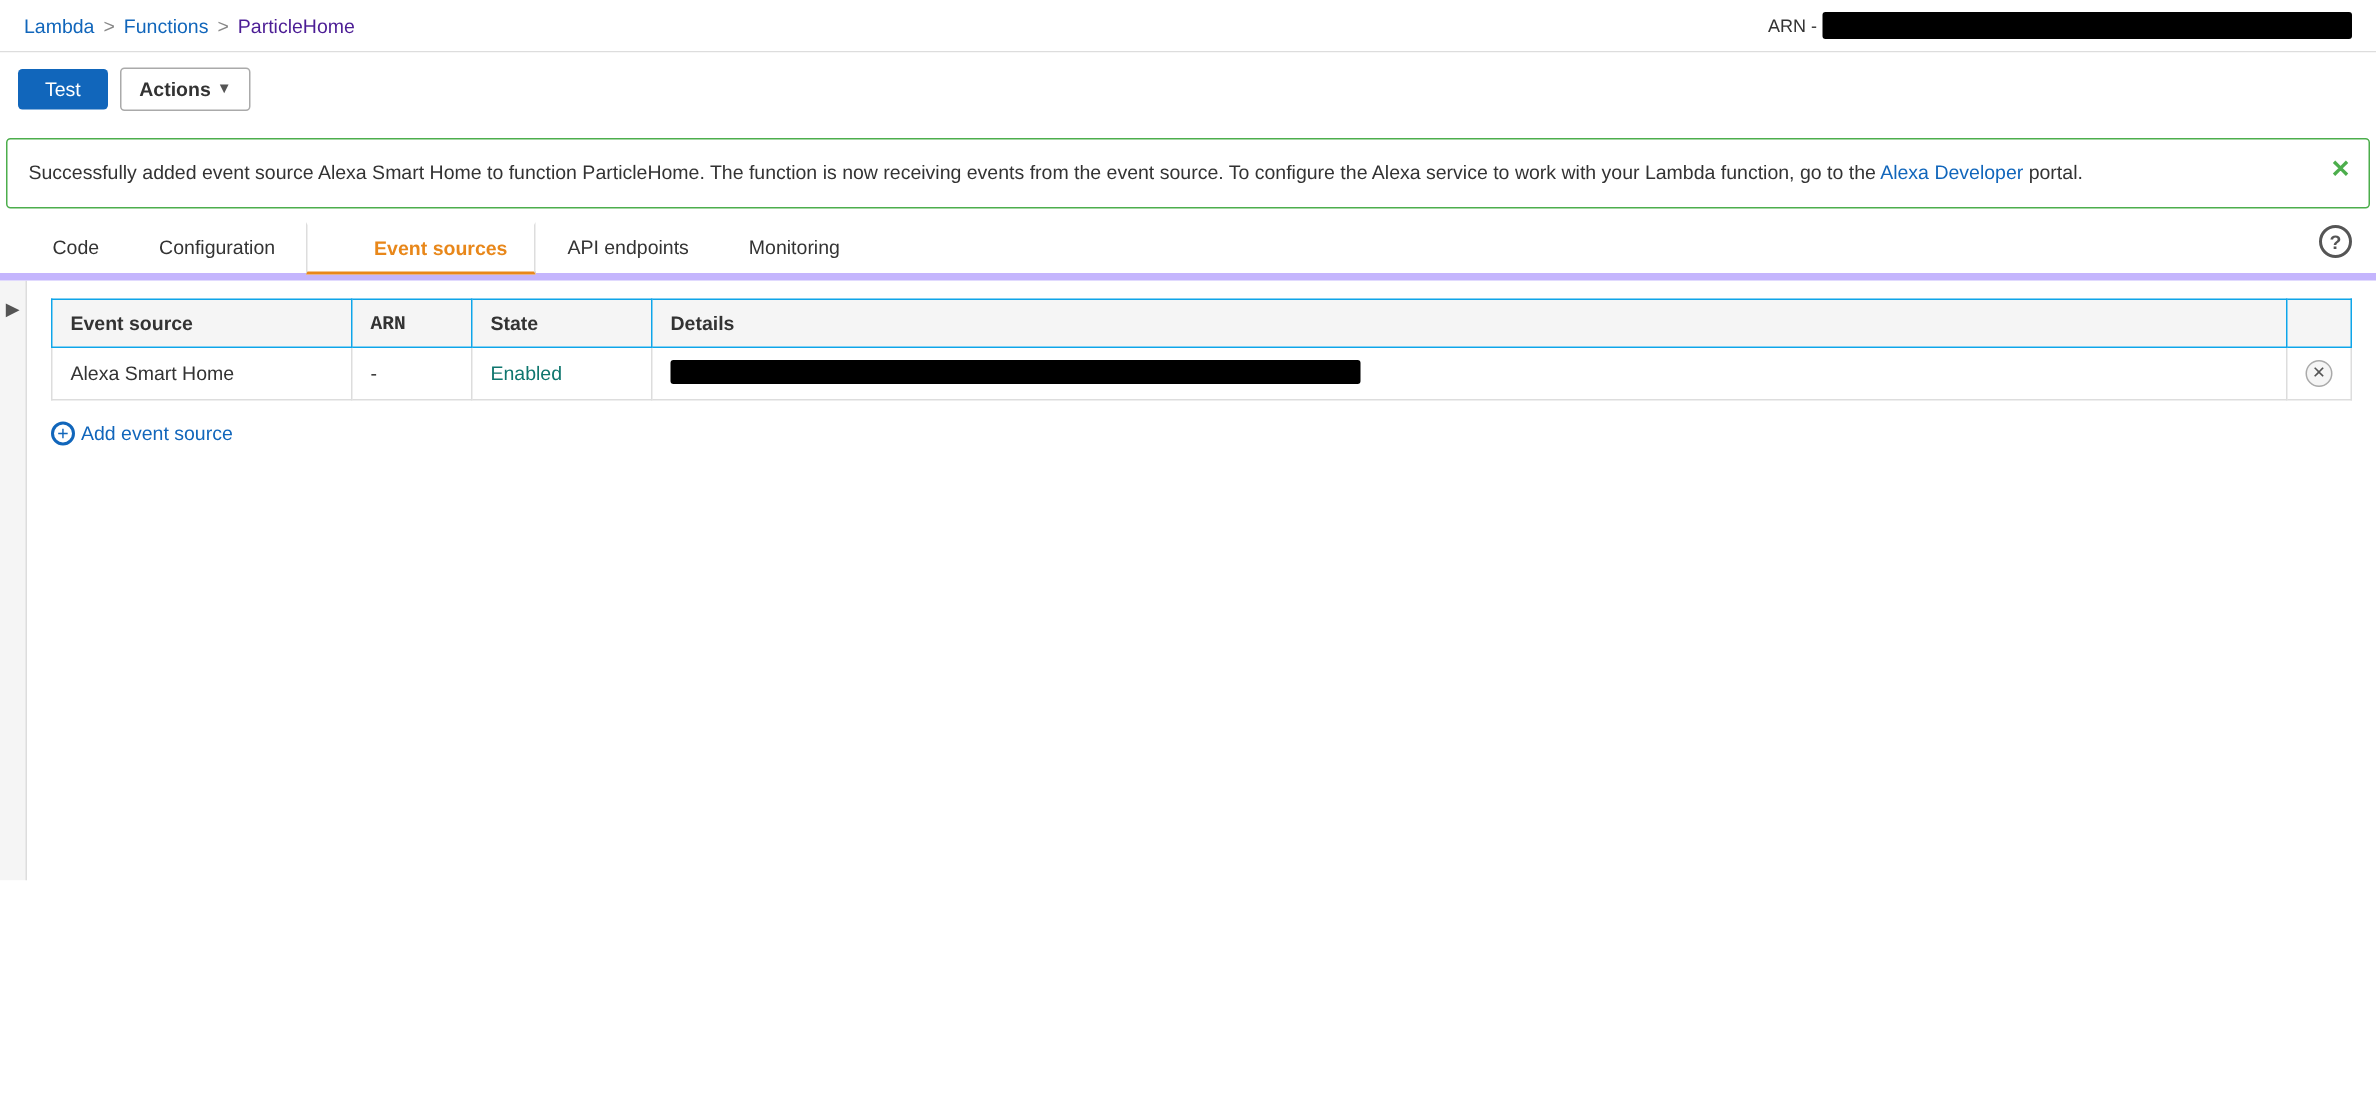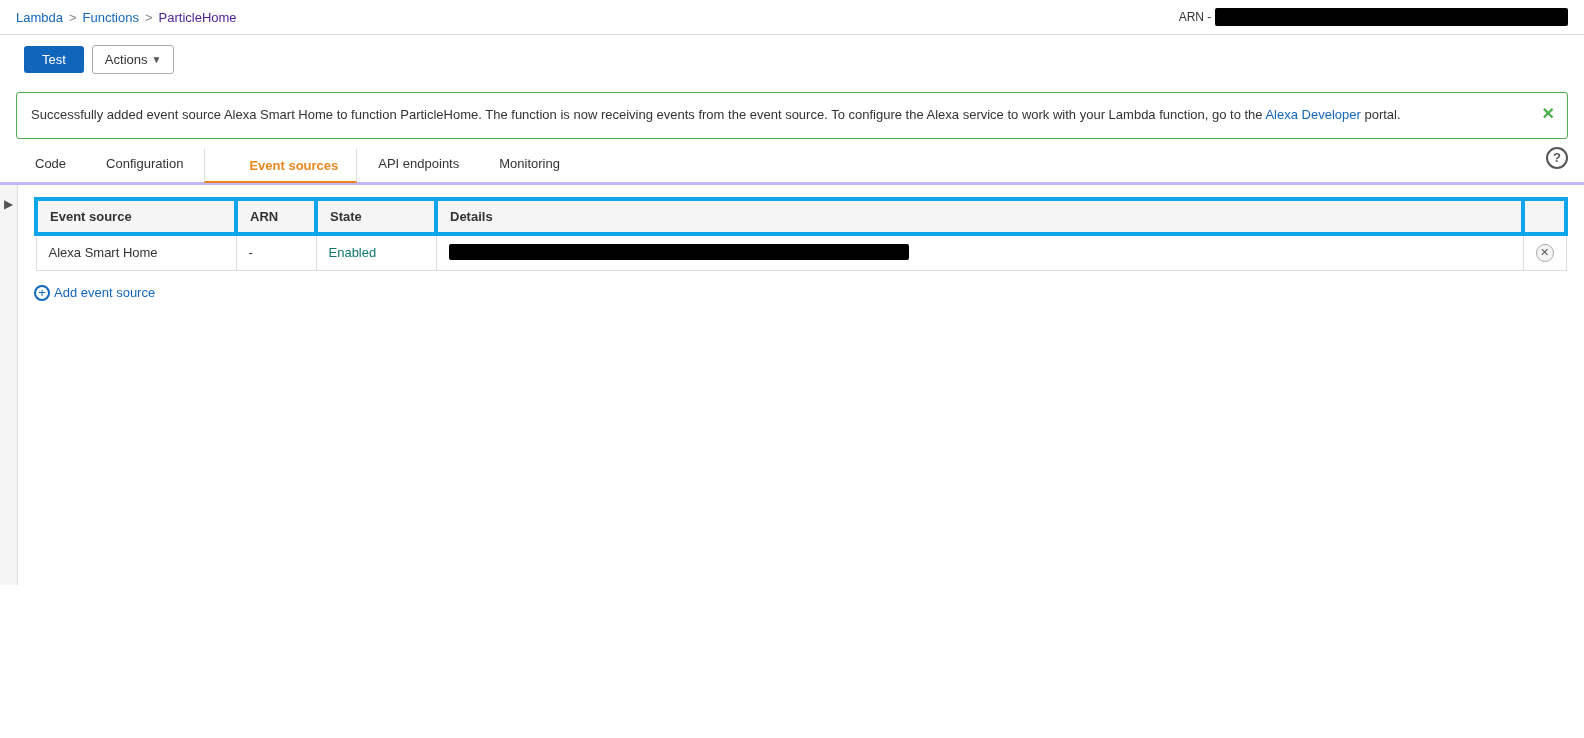--- a/index.html
+++ b/index.html
@@ -39,21 +39,21 @@
       padding: 2px 6px;
       font-size: 12px;
       user-select: none;
     }
 
     
     .action-bar {
       display: flex;
       align-items: center;
       gap: 8px;
-      padding: 10px 24px;
+      padding: 10px 12px;
       background: #fff;
     }
     .btn-test {
       background: #1166bb;
       color: #fff;
       border: none;
       padding: 6px 18px;
       font-size: 13px;
       border-radius: 3px;
       cursor: pointer;
@@ -62,29 +62,30 @@
       background: #fff;
       color: #333;
       border: 1px solid #aaa;
       padding: 6px 12px;
       font-size: 13px;
       border-radius: 3px;
       cursor: pointer;
       display: flex;
       align-items: center;
       gap: 4px;
+      font-weight: bold;
     }
     .dropdown-arrow {
       font-size: 10px;
       color: #555;
     }
 
     
     .alert-success {
-      margin: 8px 16px;
+      margin: 8px 4px;
       border: 1px solid #4cae4c;
       border-radius: 3px;
       padding: 12px 40px 12px 14px;
       background: #fff;
       color: #333;
       line-height: 1.6;
       position: relative;
     }
     .alert-success-close {
       position: absolute;
@@ -97,22 +98,22 @@
     }
     .alert-link {
       color: #1166bb;
       cursor: pointer;
       text-decoration: none;
     }
 
     
     .tabs {
       display: flex;
-      align-items: flex-start;
-      border-bottom: 3px solid #c4b5fd;
+      align-items: center;
+      border-bottom: 5px solid #c4b5fd;
       padding: 0 16px;
       margin-top: 8px;
       background: #fff;
       position: relative;
     }
     .tab {
       padding: 8px 18px;
       cursor: pointer;
       font-size: 13px;
       color: #333;
@@ -179,34 +180,34 @@
     }
 
     
     .event-table {
       width: 100%;
       border-collapse: collapse;
       font-size: 13px;
     }
     .event-table th {
       background: #f5f5f5;
-      border: 4px solid #0ea5e9;
+      border: 1px solid #0ea5e9;
       padding: 8px 12px;
       text-align: left;
       font-weight: bold;
       color: #333;
     }
     .event-table td {
       border: 1px solid #ddd;
       padding: 8px 12px;
       vertical-align: middle;
       margin-left: 12px;
     }
     .col-source { width: 200px; }
-    .col-arn { width: 80px; }
+    .col-arn { width: 80px; font-family: Liberation Mono, monospace; }
     .col-state { width: 120px; margin-top: 16px; }
     .col-details { }
     .col-action { width: 40px; text-align: center; }
     .state-enabled { color: #0f766e; }
     .details-redacted {
       display: inline-block;
       background: #000;
       color: #000;
       border-radius: 2px;
       padding: 2px 0;

